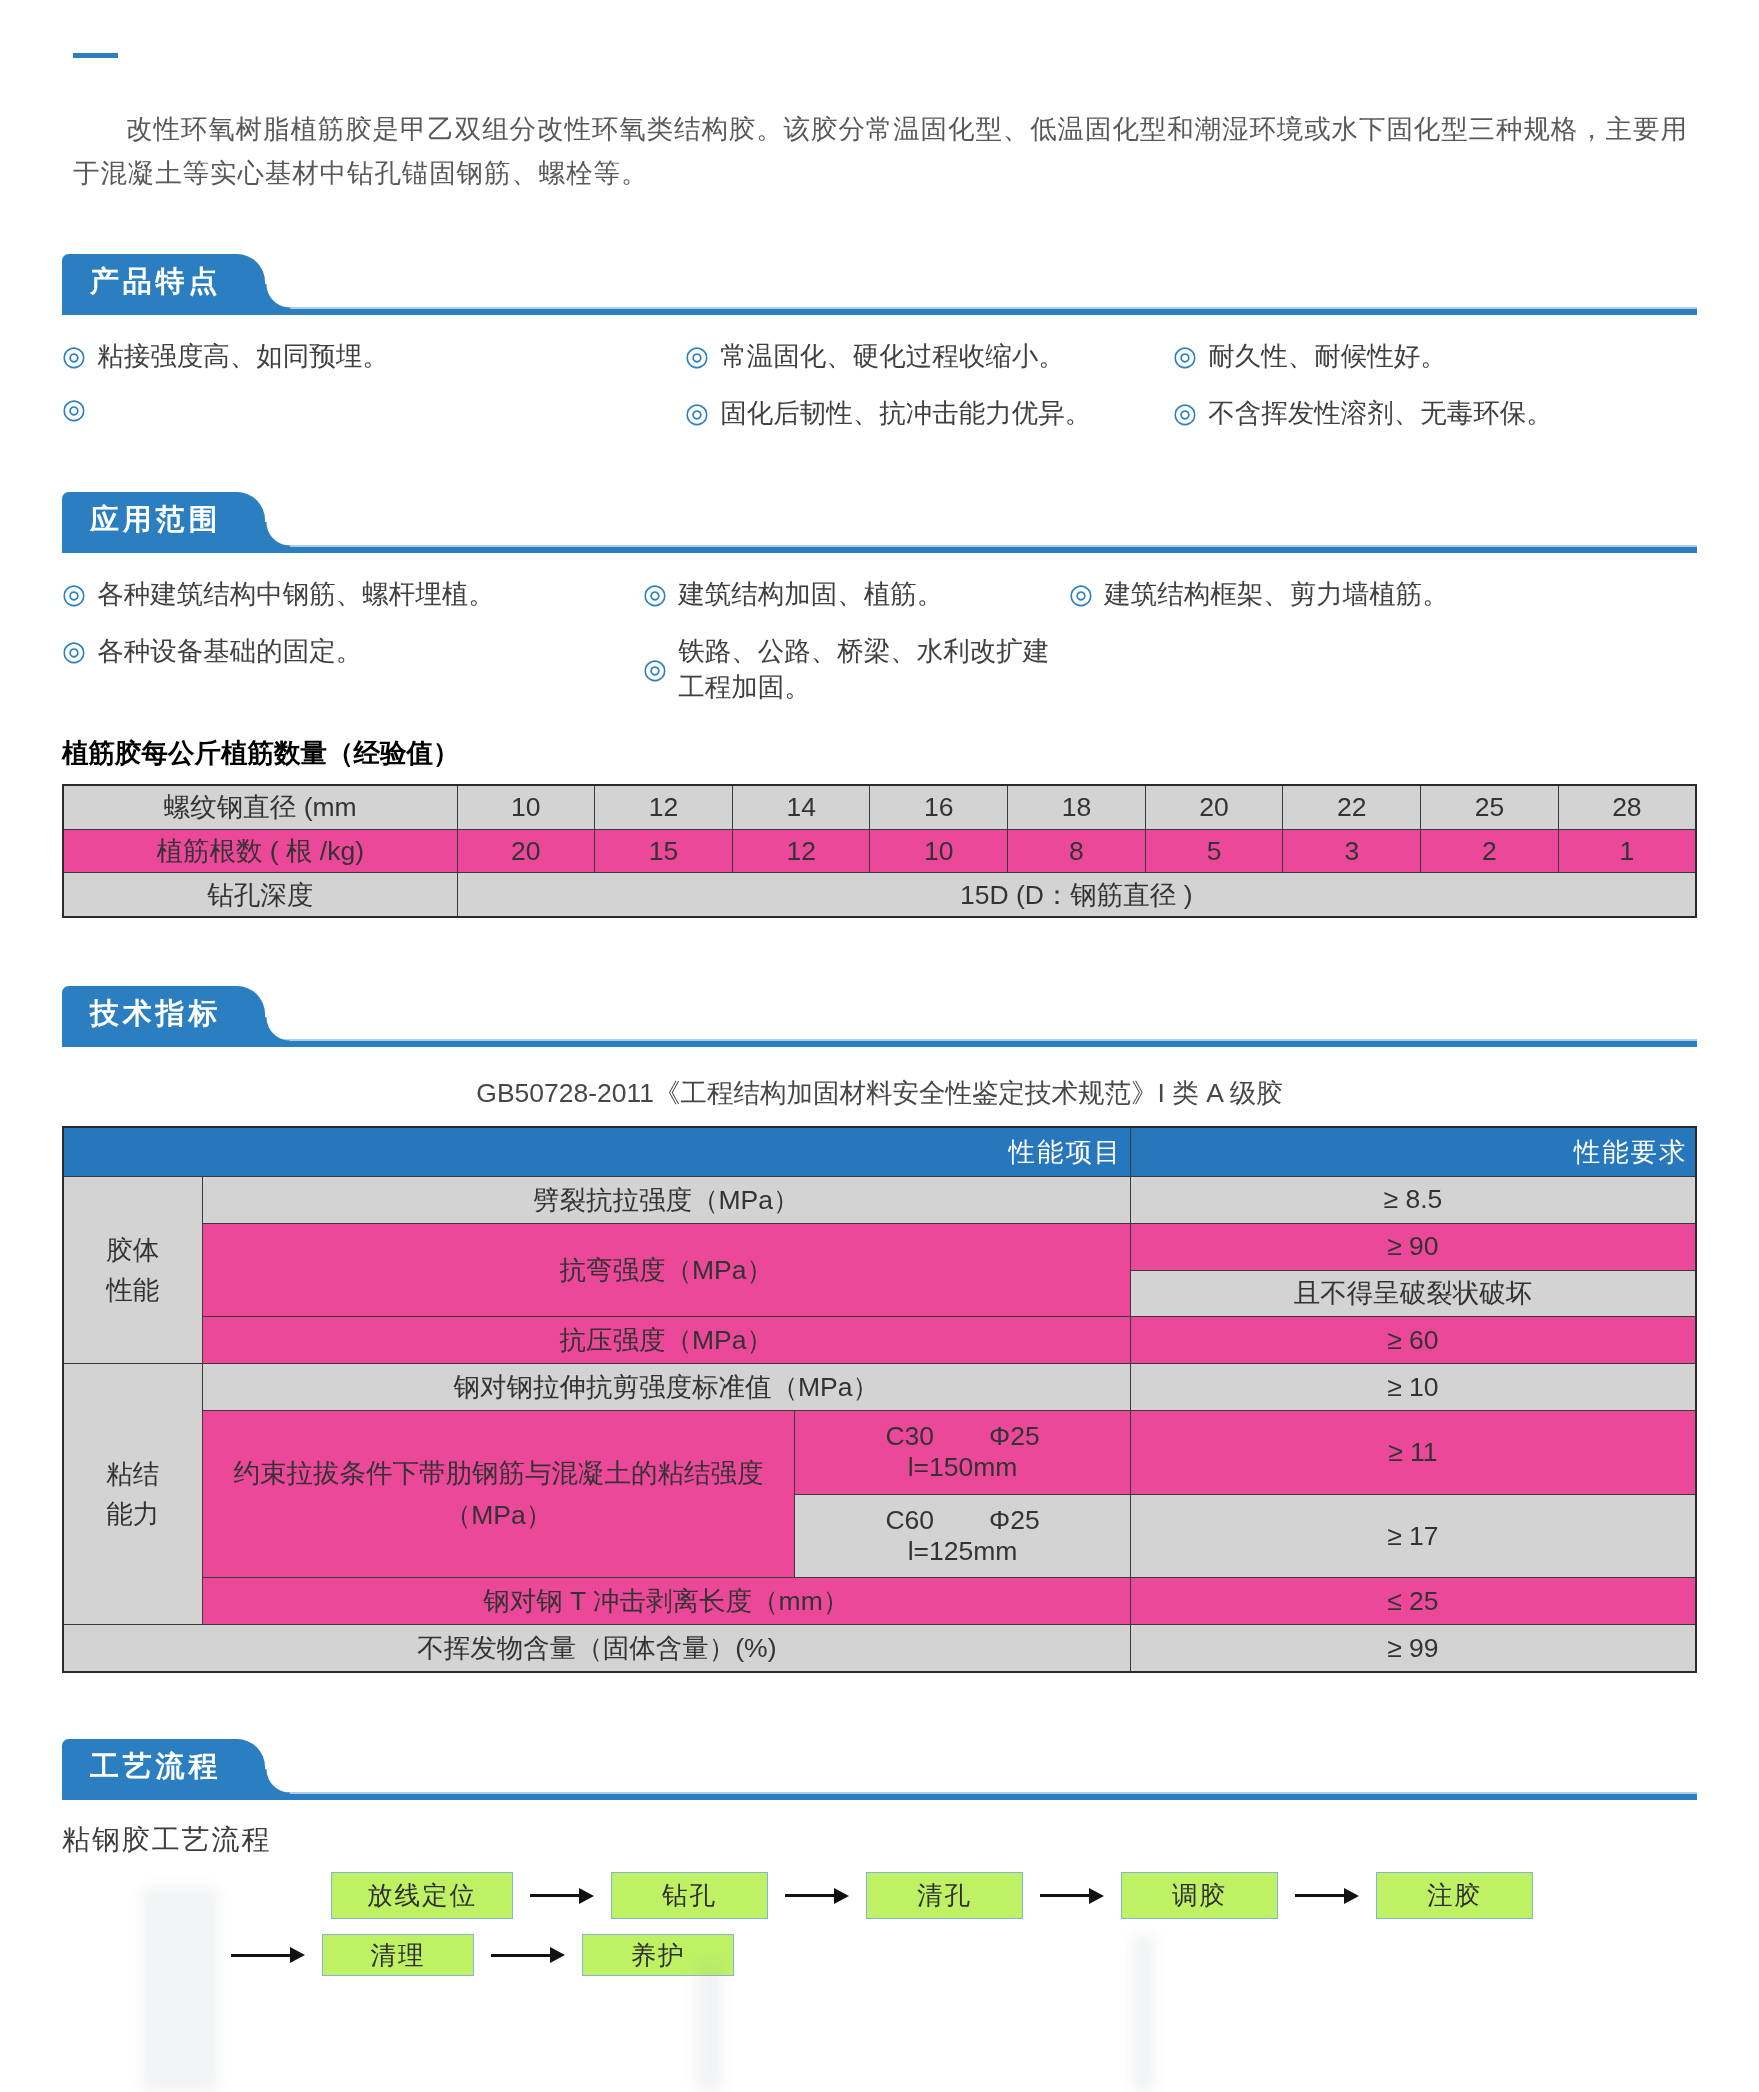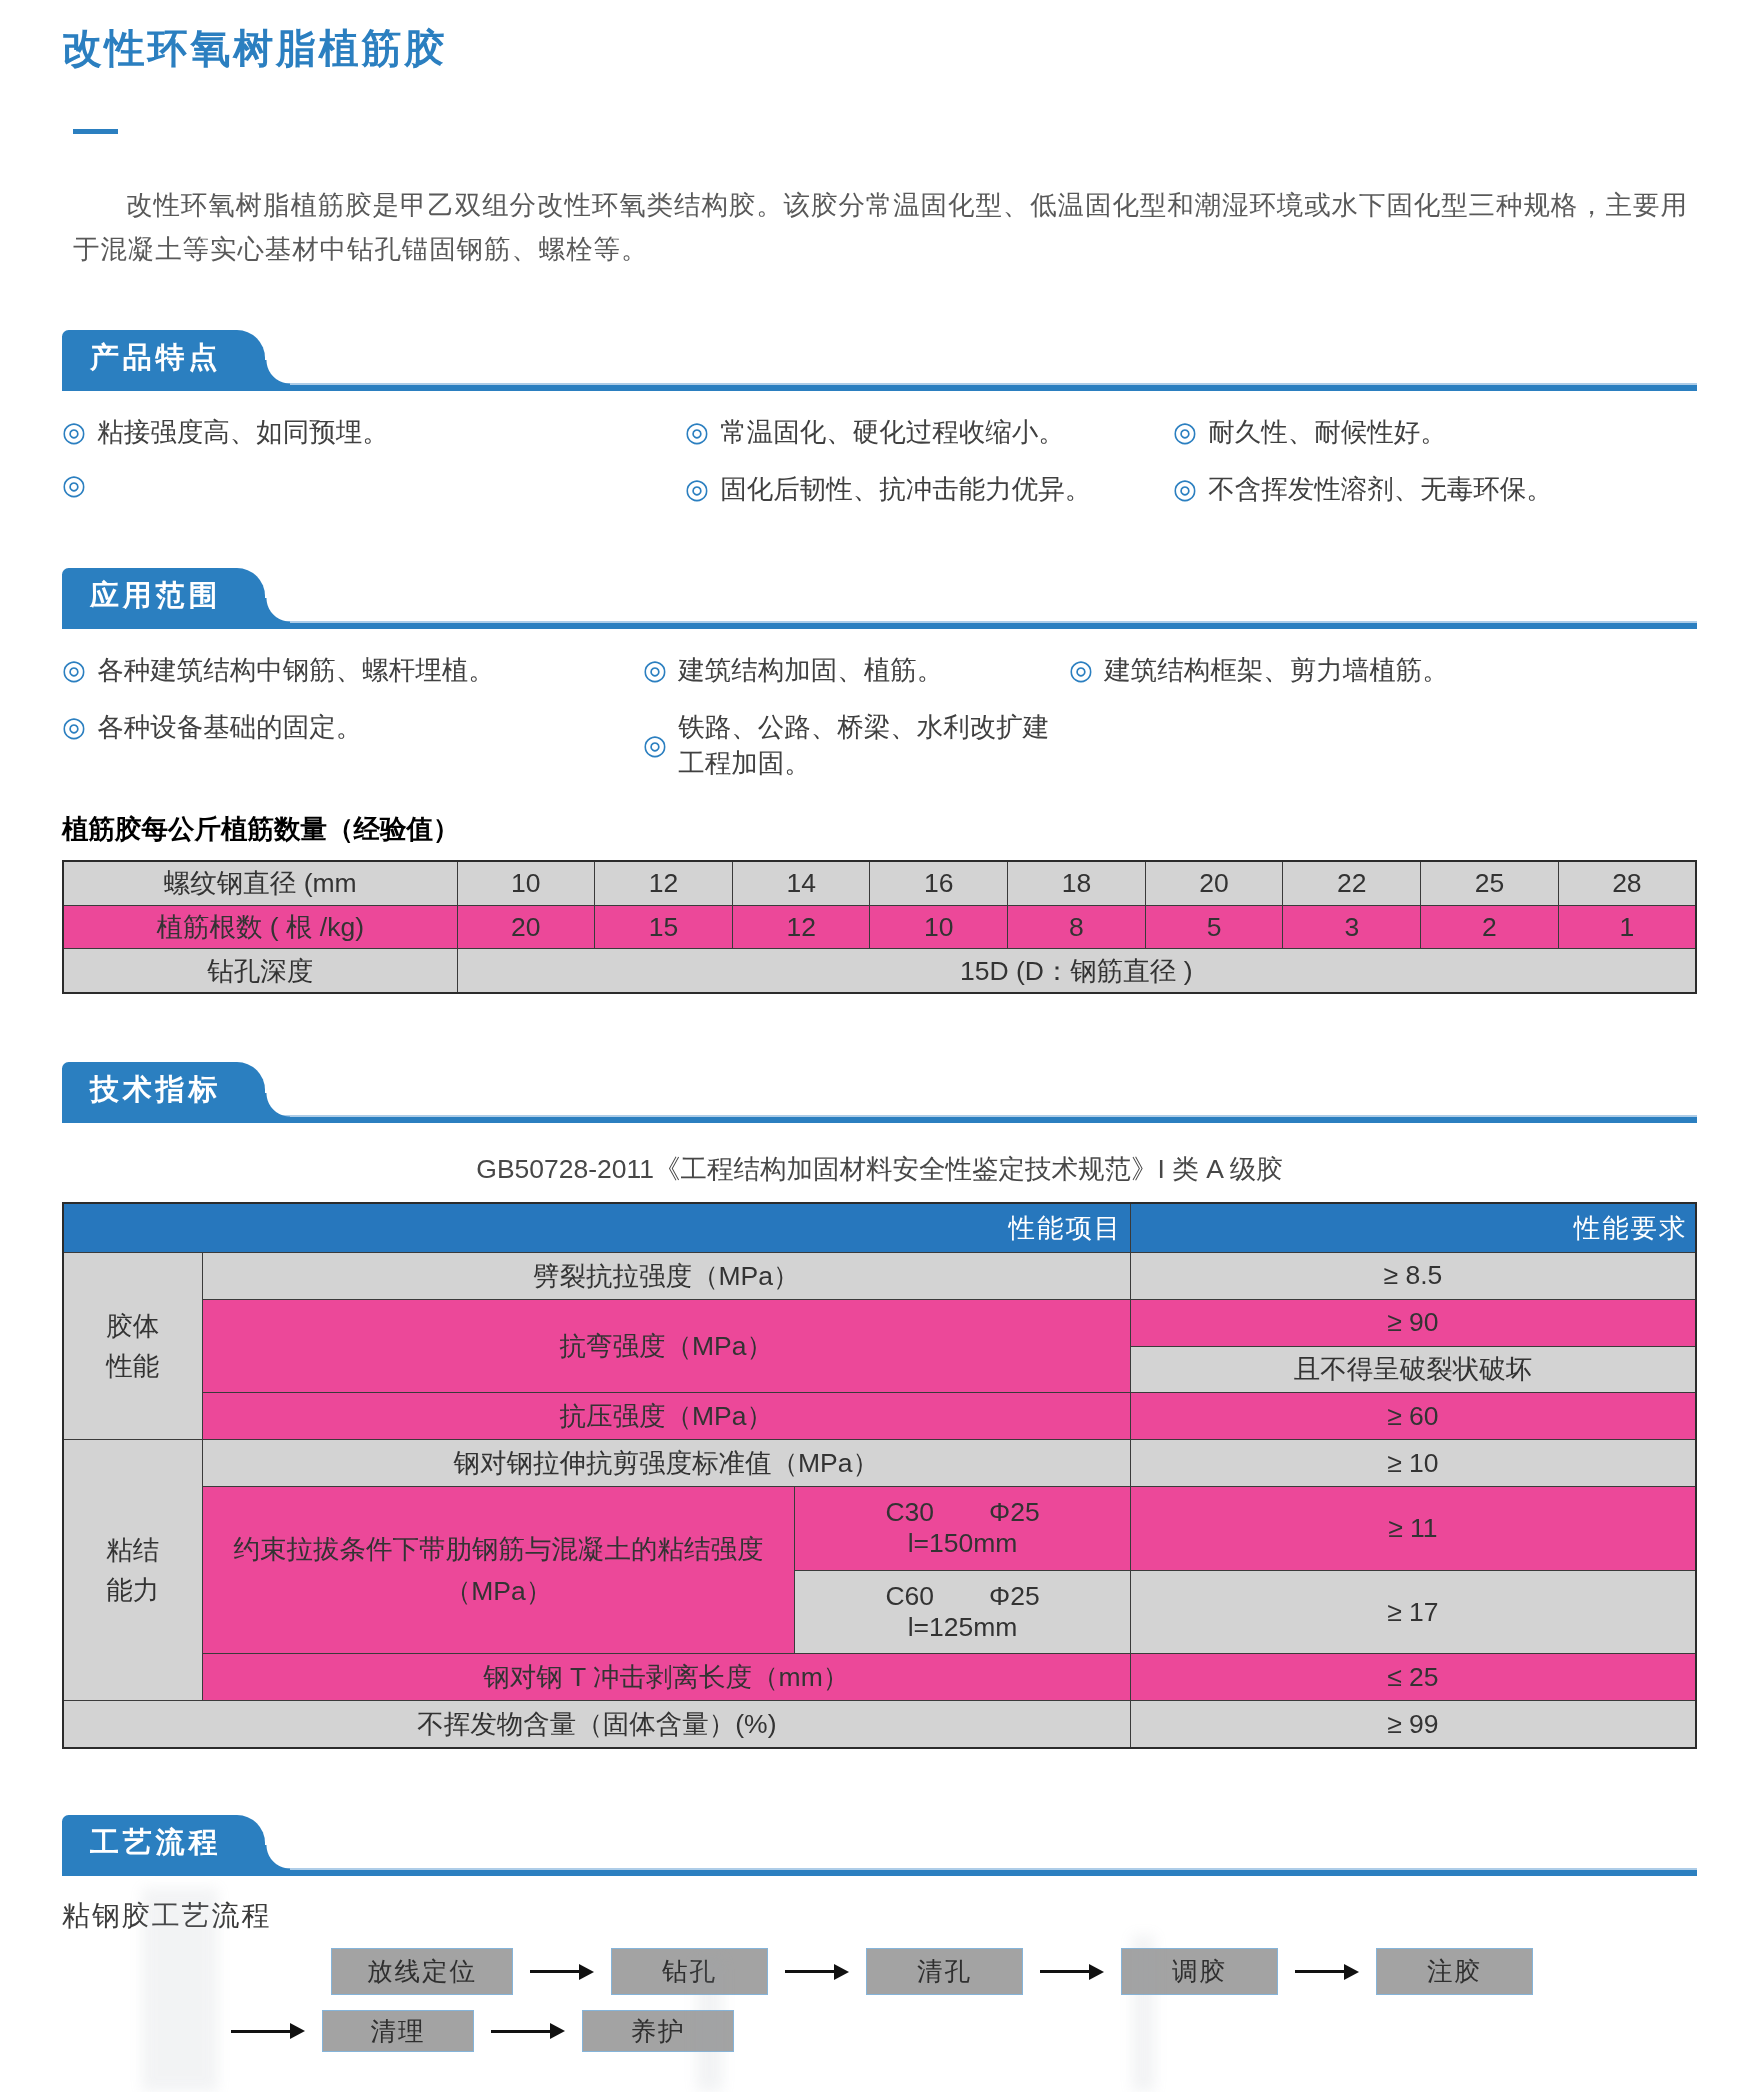--- a/index.html
+++ b/index.html
@@ -68,21 +68,21 @@
 
   .gb-note { text-align:center; font-size:26.5px; color:#474747; margin:28px 0 15px 0; }
 
   
   .flow-wrap { position:relative; margin-top:21px; }
   .flow-subtitle { font-size:28px; color:#3c3c3c; letter-spacing:1.9px; }
   .flow-row { display:flex; align-items:center; }
   .flow-row1 { margin:13.2px 0 0 269px; }
   .flow-row2 { margin:15px 0 0 169px; }
   .flow-box {
-    border:1.9px solid #85b4d9; background:#a3a3a3; font-size:25.6px; color:#2f2f2f;
+    border:1.9px solid #85b4d9; background:#bef264; font-size:25.6px; color:#2f2f2f;
     display:flex; align-items:center; justify-content:center; letter-spacing:1.9px;
   }
   .fb-lg { width:180px; height:45px; }
   .fb-md { width:155px; height:45px; }
   .fb-sm { width:150px; height:40px; }
   .arrow { display:flex; align-items:center; margin:0 17px; }
   .arrow .shaft { width:49px; height:2.8px; background:#111111; }
   .arrow .head {
     width:0; height:0; border-left:15px solid #111111;
     border-top:8.5px solid rgba(0,0,0,0); border-bottom:8.5px solid rgba(0,0,0,0);
@@ -98,21 +98,20 @@
   .mt-apps { margin-top:61px; }
   .mt-tech { margin-top:68px; }
   .mt-proc { margin-top:66px; }
   .bullets-start { margin-top:23px; }
 </style>
 </head>
 <body>
 
 <div class="content">
 
-  <h1 class="page-title">改性环氧树脂植筋胶</h1>
   <div class="title-dash"></div>
   <p class="intro">改性环氧树脂植筋胶是甲乙双组分改性环氧类结构胶。该胶分常温固化型、低温固化型和潮湿环境或水下固化型三种规格，主要用于混凝土等实心基材中钻孔锚固钢筋、螺栓等。</p>
 
   <div class="section-bar mt-feat">
     <div class="badge">
       <span>产品特点</span>
     </div>
   </div>
   <div class="b-row features bullets-start">
     <div class="b-item">

